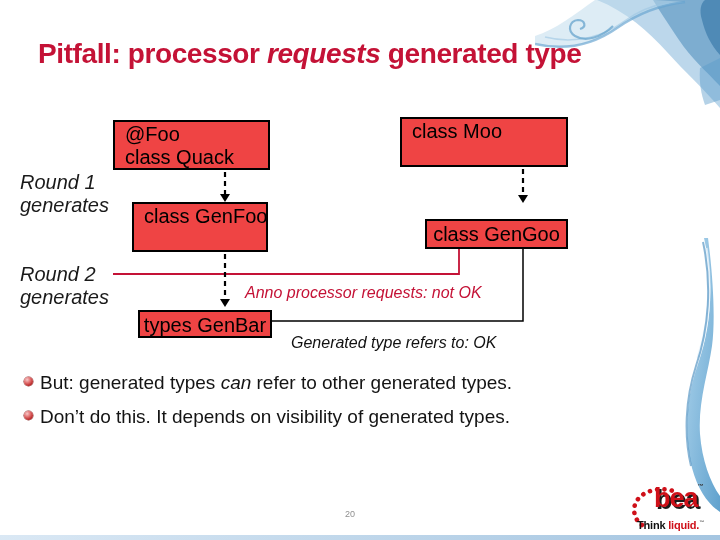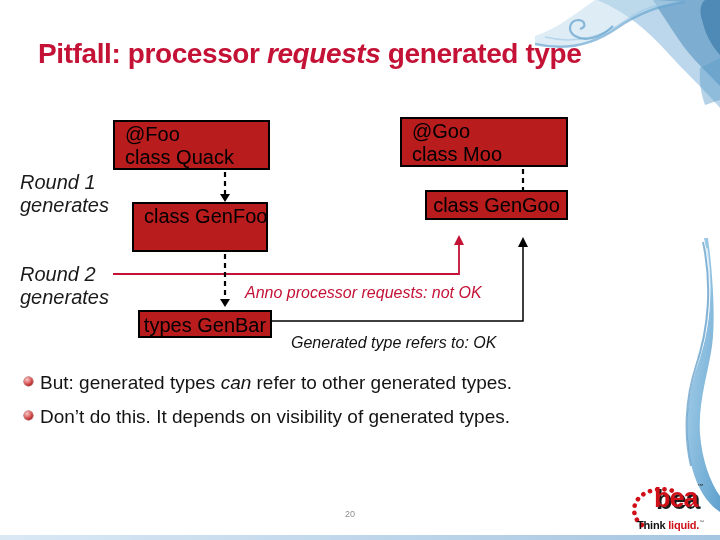--- a/index.html
+++ b/index.html
@@ -15,21 +15,21 @@
     color:var(--accent-red,#c41236);white-space:nowrap;
   }
   .title em{font-style:italic;}
   
   .round-label{
     position:absolute;left:20px;width:110px;
     font-size:20px;font-style:italic;line-height:23px;color:#1a1a1a;
   }
   
   .dbox{
-    position:absolute;background:#b91c1c;border:2px solid #000;
+    position:absolute;background:#ef4444;border:2px solid #000;
     font-size:20px;line-height:23px;color:#000;box-sizing:border-box;
     padding:1px 0 0 10px;white-space:nowrap;
   }
   .dbox.center{text-align:center;padding:0;}
   .dbox.center div{line-height:26px;}
   
   svg.overlay{position:absolute;left:0;top:0;pointer-events:none;}
   .dash{stroke:#000;stroke-width:2.2;stroke-dasharray:5 4;fill:none;}
   .conn-red{stroke:var(--accent-red,#c41236);stroke-width:1.8;fill:none;}
   .conn-black{stroke:#000;stroke-width:1.5;fill:none;}
@@ -126,27 +126,26 @@
   <polygon class="head-black" points="518,195 528,195 523,203"></polygon>
   <path class="dash" d="M225,254 V300"></path>
   <polygon class="head-black" points="220,299 230,299 225,307"></polygon>
 </svg>
 
 <div class="dbox" style="left:113px;top:120px;width:157px;height:50px;">
   <div>@Foo</div>
   <div>class Quack</div>
 </div>
 <div class="dbox" style="left:400px;top:117px;width:168px;height:50px;">
-  <div>@Goo</div>
   <div>class Moo</div>
 </div>
 <div class="dbox" style="left:132px;top:202px;width:136px;height:50px;">
   <div>class GenFoo</div>
 </div>
-<div class="dbox center" style="left:425px;top:190px;width:143px;height:30px;">
+<div class="dbox center" style="left:425px;top:219px;width:143px;height:30px;">
   <div>class GenGoo</div>
 </div>
 <div class="dbox center" style="left:138px;top:310px;width:134px;height:28px;">
   <div>types GenBar</div>
 </div>
 
 <div class="anno red" style="left:245px;top:284px;">Anno processor requests: not OK</div>
 <div class="anno black" style="left:291px;top:334px;">Generated type refers to: OK</div>
 
 <div class="bullets">

